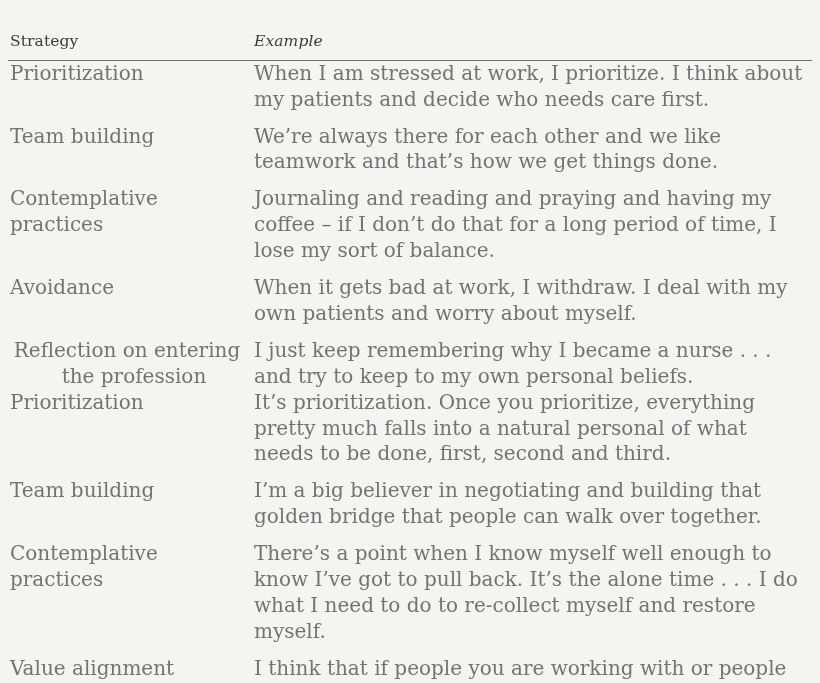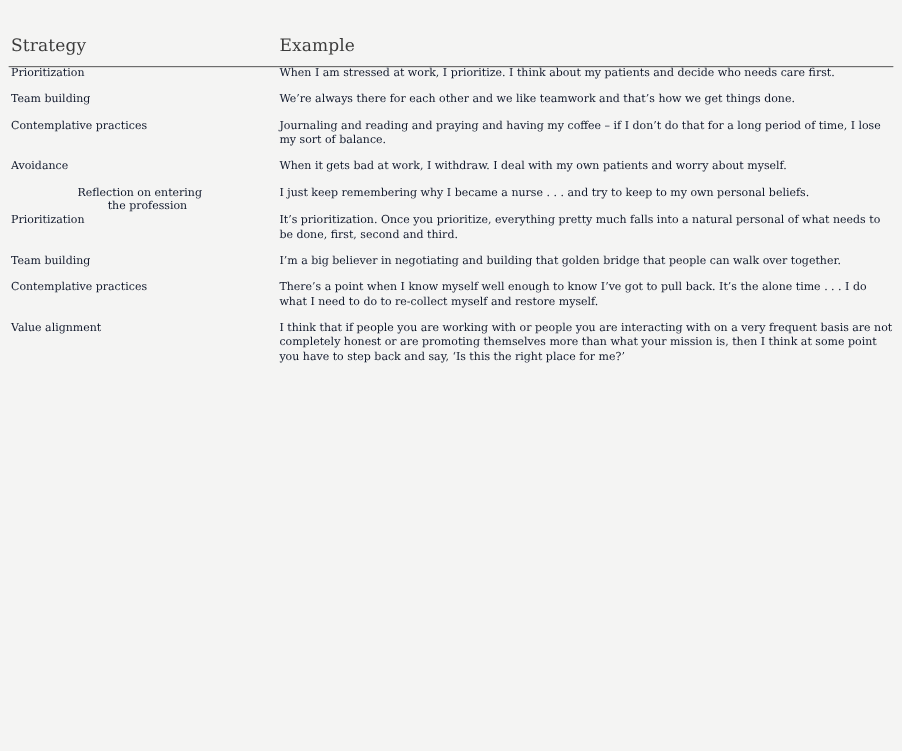--- a/index.html
+++ b/index.html
@@ -38,38 +38,39 @@
     padding: 33px 0 9px 2px;
     vertical-align: bottom;
     color: #3b3b3b;
     letter-spacing: 0.1px;
   }
   thead tr {
     border-bottom: 1.4px solid #6d6d6d;
   }
   thead th.example-head {
     padding-left: 2px;
+    font-style: italic;
   }
 
   tbody tr.section-row td {
     padding: 6px 0 0 2px;
     font-style: italic;
     font-size: 14.6px;
     line-height: 1.2;
     color: #3b3b3b;
   }
   tbody tr.section-row.first td {
     padding-top: 8px;
   }
 
   tbody tr.data-row td {
     vertical-align: top;
-    font-size: 10px;
+    font-size: 20px;
     line-height: 1.295;
-    color: #0f172a;
+    color: #737373;
     padding: 0 0 0 2px;
   }
   tbody tr.data-row td.strategy-cell {
     padding-right: 8px;
     white-space: pre-line;
   }
   tbody tr.data-row td.example-cell {
     padding-left: 2px;
     padding-right: 0;
   }

